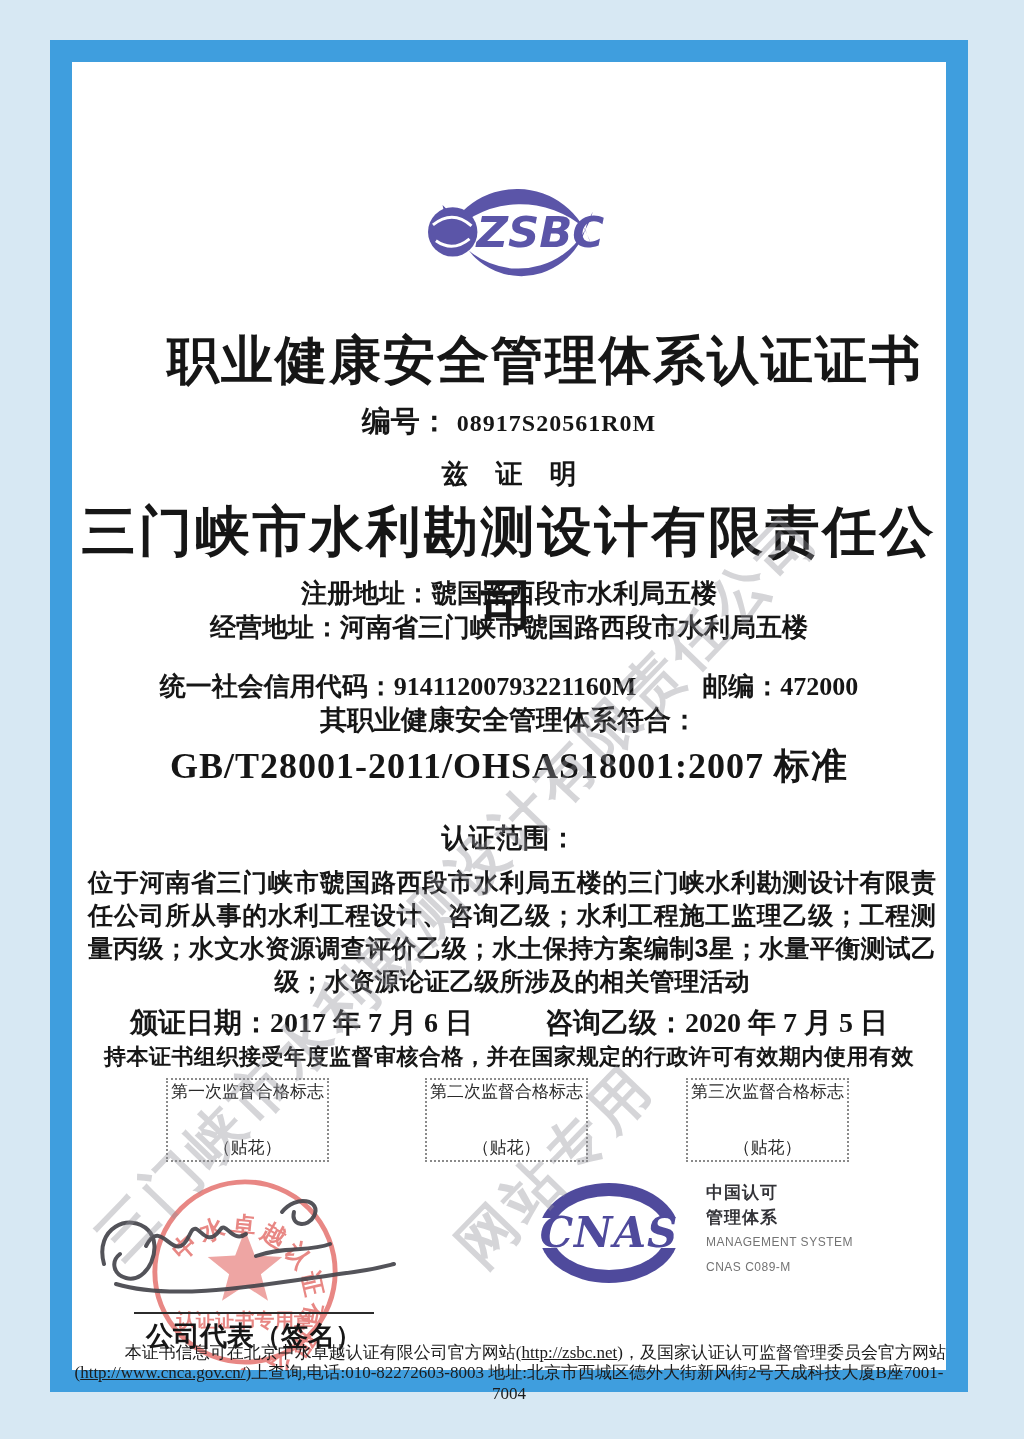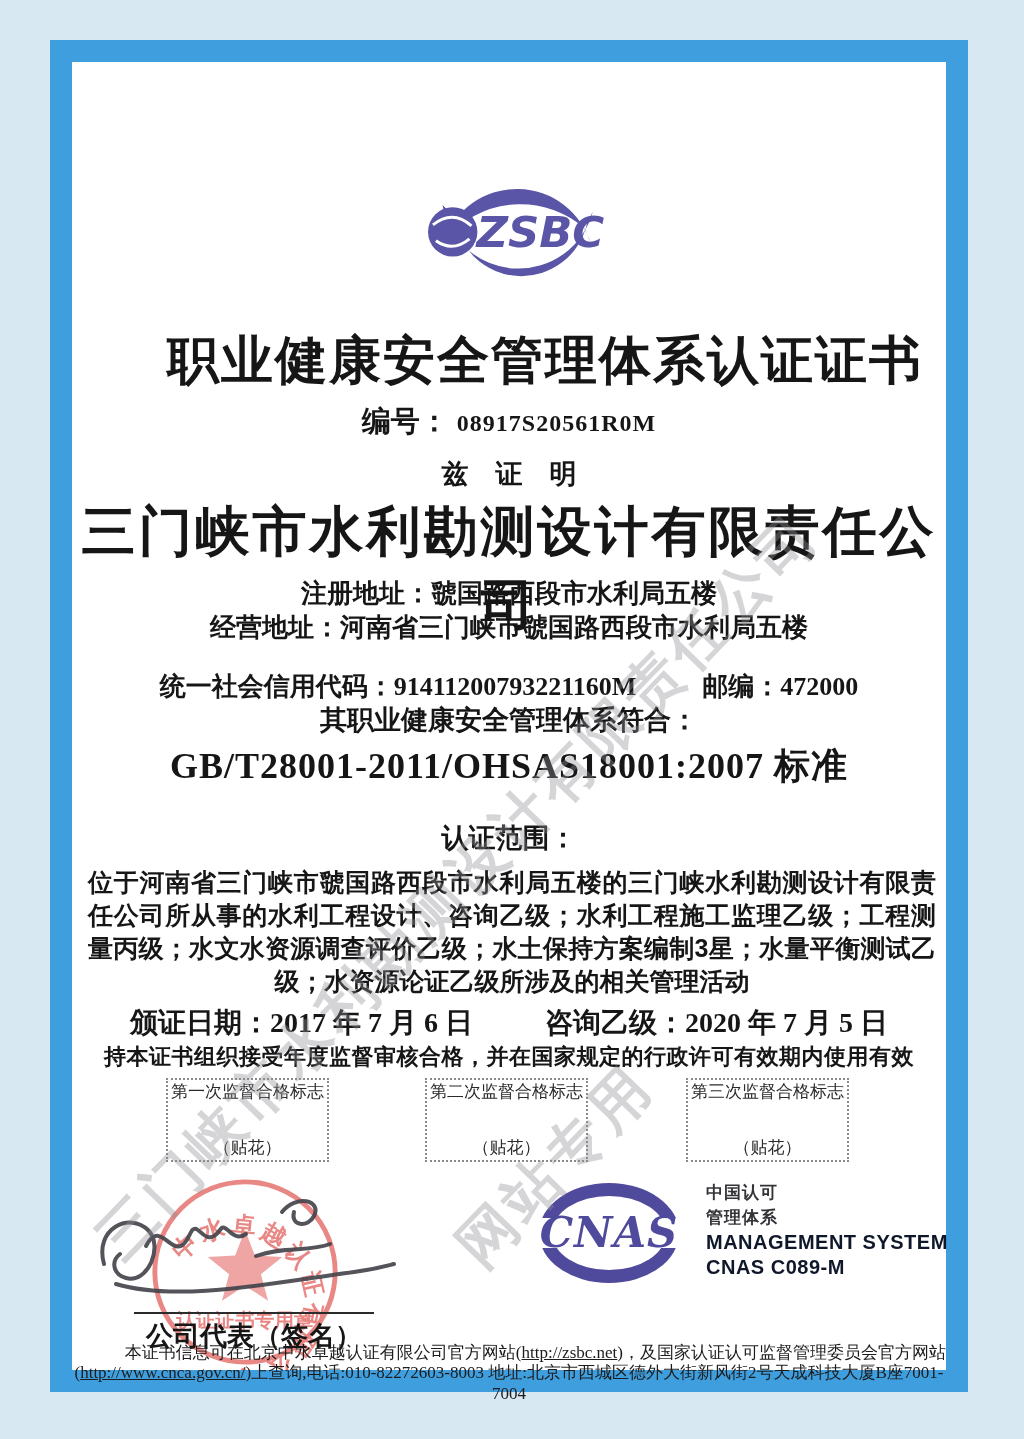--- a/index.html
+++ b/index.html
@@ -61,21 +61,21 @@
 
   .stamp{position:absolute;left:147px;top:1174px;width:196px;height:196px;opacity:0.85;}
   .signature{position:absolute;left:86px;top:1186px;width:330px;height:135px;}
   .sigline{position:absolute;left:134px;top:1312px;width:240px;height:2px;background:#2b2b2b;}
   .siglabel{position:absolute;left:104px;top:1318px;width:300px;text-align:center;
     font-size:27px;font-weight:bold;}
 
   .cnas-logo{position:absolute;left:534px;top:1178px;width:150px;height:110px;}
   .cnas-text{position:absolute;left:672px;top:1180px;line-height:25px;margin-left:34px;}
   .cnas-text .cn{font-size:17px;color:#333338;font-weight:bold;letter-spacing:1px;}
-  .cnas-text .en{font-size:20px;color:#0f172a;font-weight:bold;letter-spacing:0.5px;
+  .cnas-text .en{font-size:12px;color:#737373;font-weight:normal;letter-spacing:0.5px;
     font-family:"Liberation Sans","DejaVu Sans",sans-serif;}
 
   .footer{font-family:"Liberation Serif","DejaVu Serif",serif;color:#1c1c1c;}
   .f1{top:1341px;font-size:17px;text-align:right;}
   .f2{top:1361px;font-size:17px;}
   .footer .url{text-decoration:underline;}
 </style>
 </head>
 <body>
 

